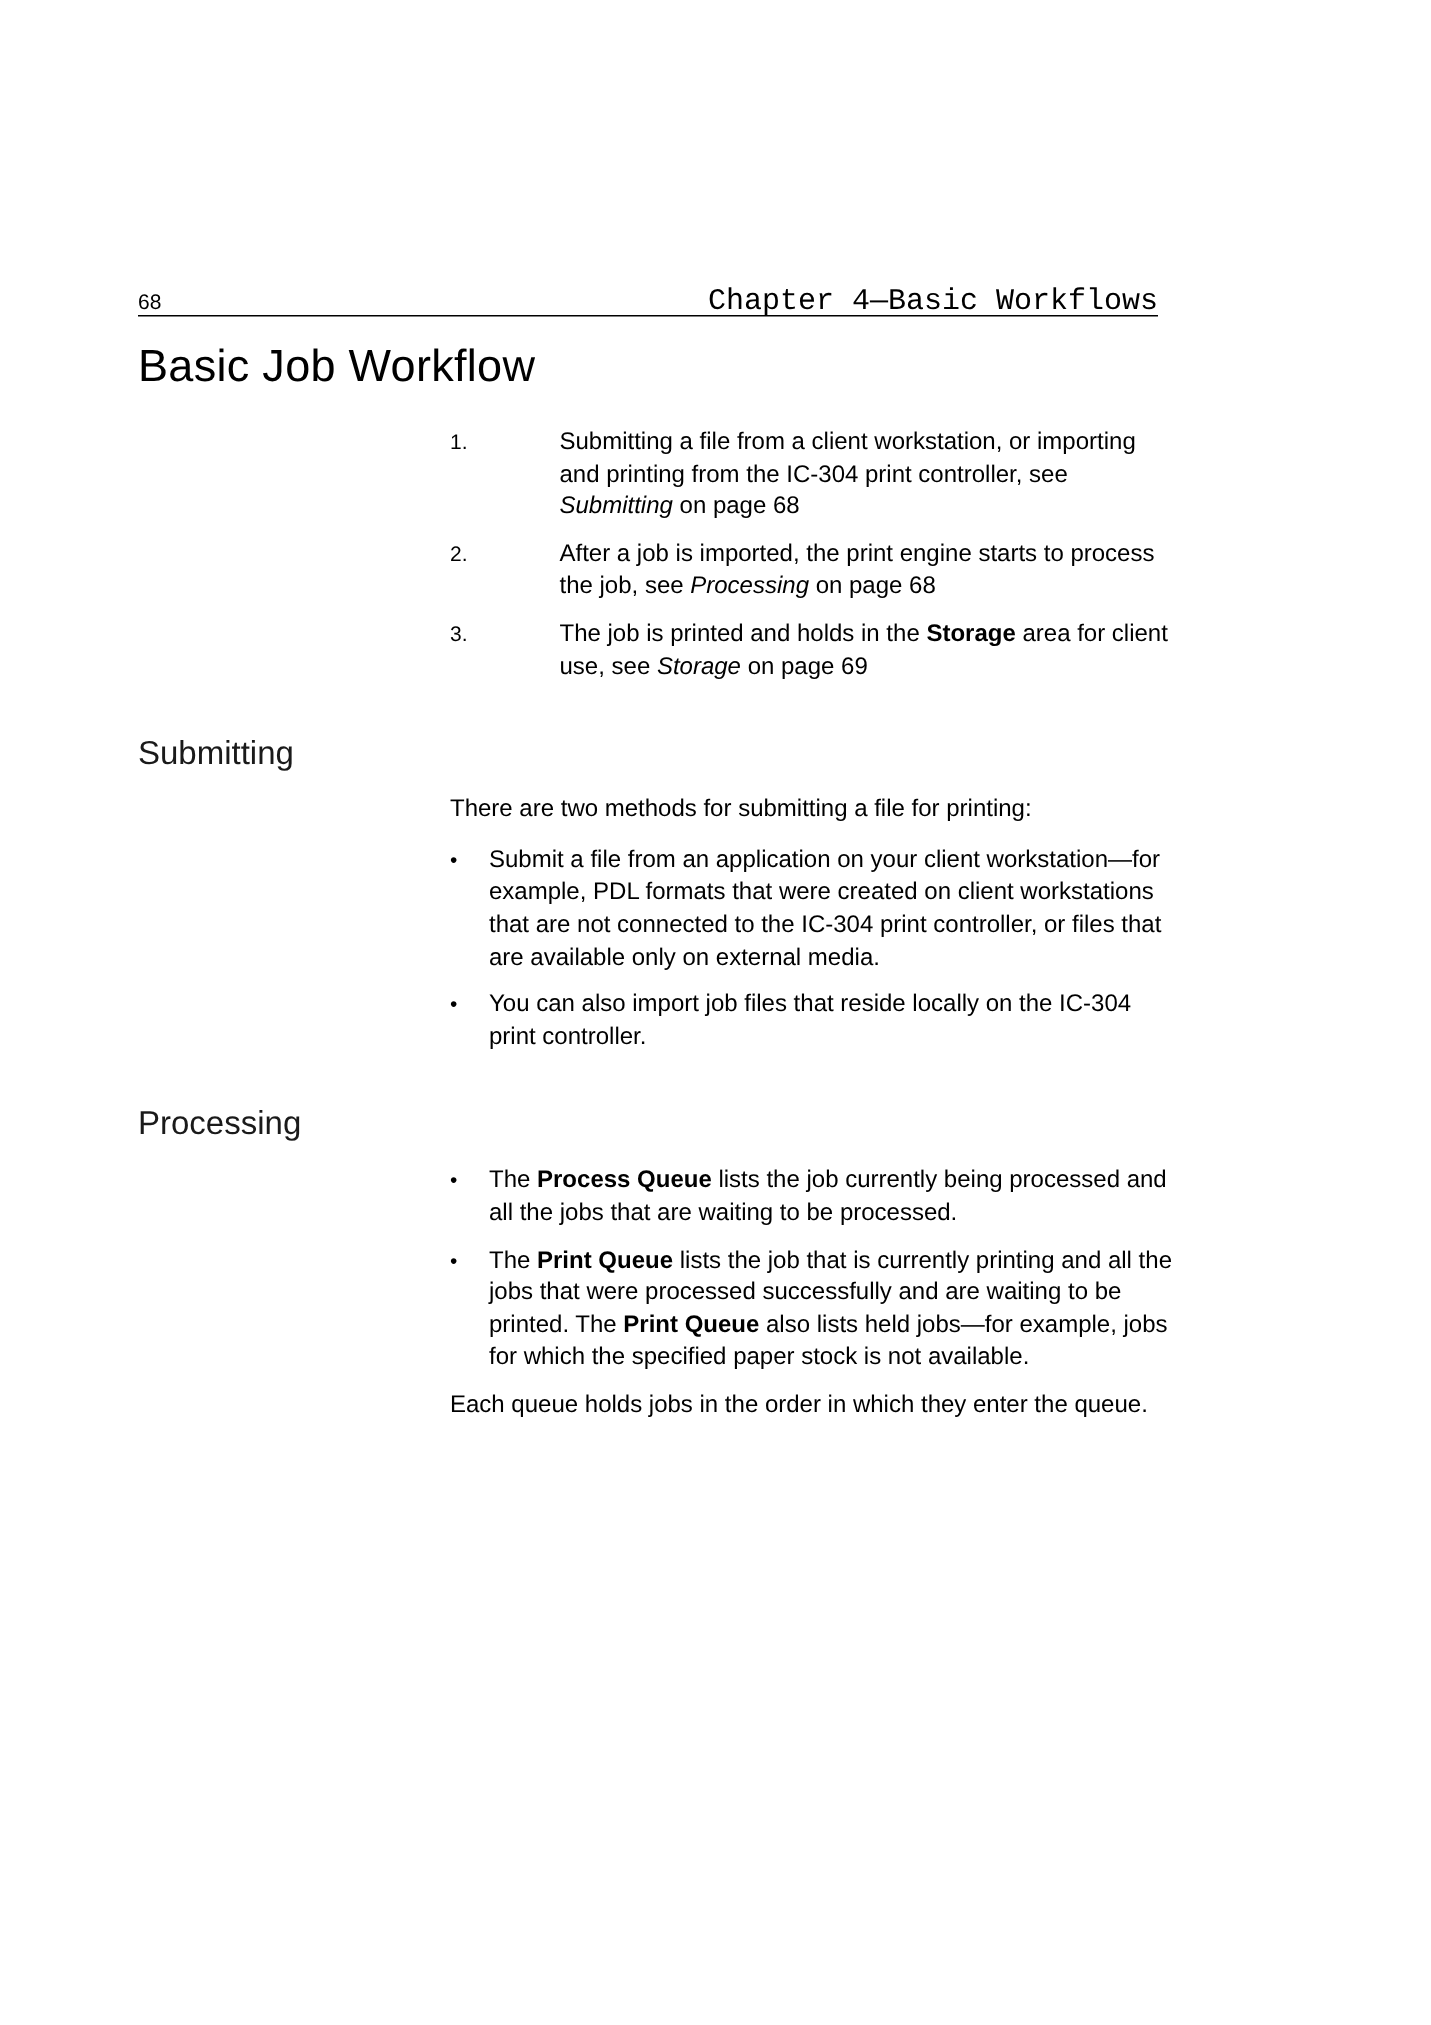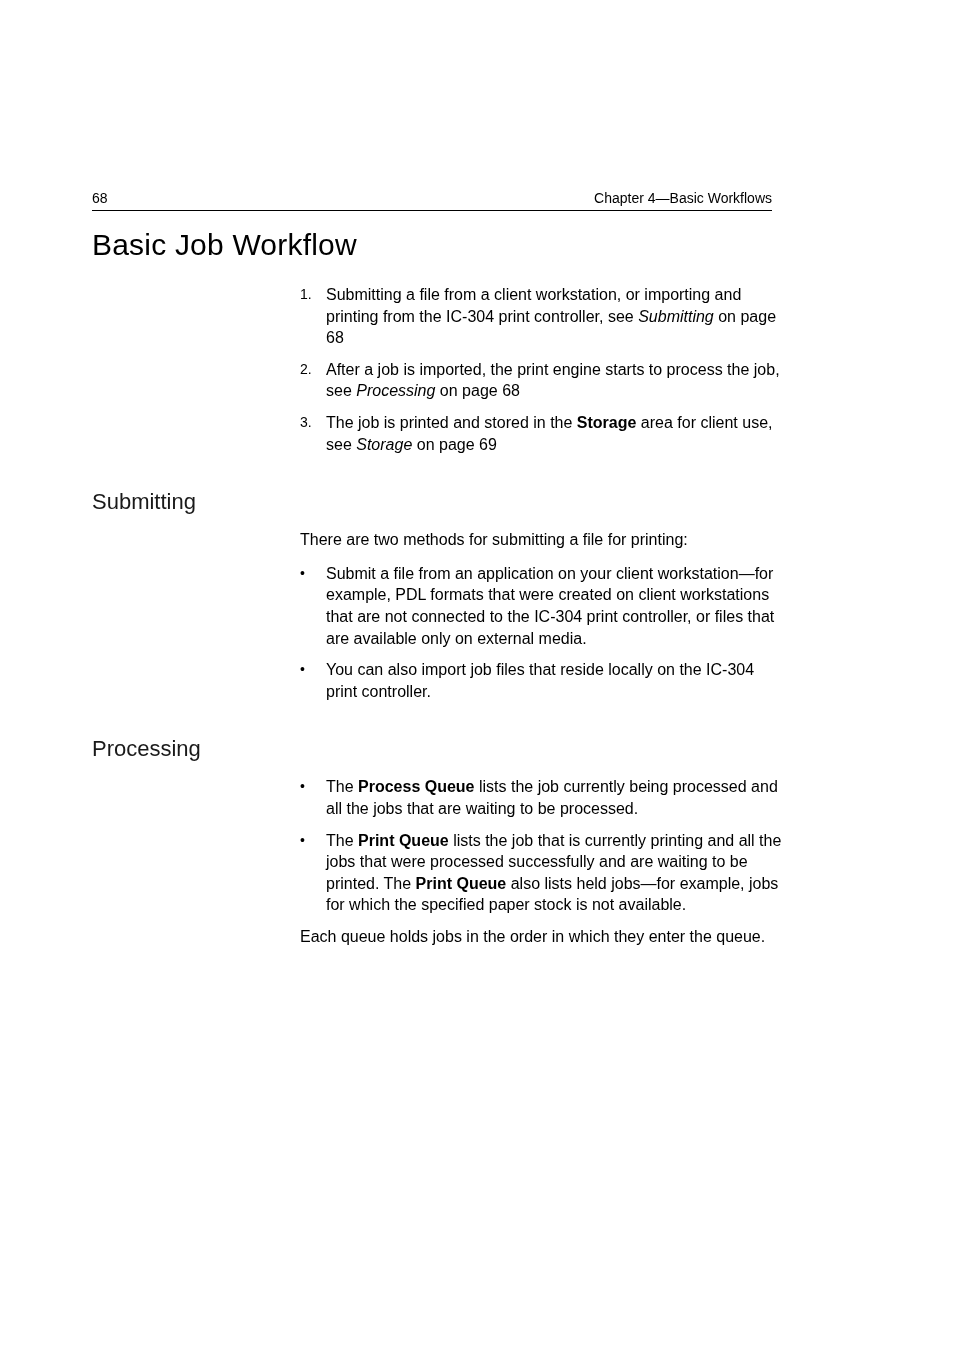--- a/index.html
+++ b/index.html
@@ -27,21 +27,22 @@
     right: 108px;
     display: flex;
     justify-content: space-between;
     align-items: baseline;
     font-size: 14px;
   }
   .page-number {
     font-size: 14px;
   }
   .chapter-label {
-    font-size: 14px;
+    font-size: 20px;
+    font-family: Liberation Mono, monospace;
   }
   .header-rule {
     position: absolute;
     top: 210px;
     left: 92px;
     right: 108px;
     border-top: 1px solid #000;
   }
   .content {
     position: absolute;
@@ -80,20 +81,21 @@
     margin-bottom: 10px;
   }
   ol.numlist > li > .marker {
     width: 26px;
     flex-shrink: 0;
     font-size: 14px;
     padding-top: 1px;
   }
   ol.numlist > li > .litext {
     flex: 1;
+    margin-left: 47px;
   }
   ul.bullist {
     list-style: none;
     font-size: 16px;
     line-height: 1.35;
   }
   ul.bullist > li {
     display: flex;
     margin-bottom: 10px;
   }
@@ -139,21 +141,21 @@
         </li>
         <li>
           <span class="marker">2.</span>
           <span class="litext">
             <span>After a job is imported, the print engine starts to process the job, see </span><span class="italic">Processing</span><span> on page 68</span>
           </span>
         </li>
         <li>
           <span class="marker">3.</span>
           <span class="litext">
-            <span>The job is printed and stored in the </span><span class="bold">Storage</span><span> area for client use, see </span><span class="italic">Storage</span><span> on page 69</span>
+            <span>The job is printed and holds in the </span><span class="bold">Storage</span><span> area for client use, see </span><span class="italic">Storage</span><span> on page 69</span>
           </span>
         </li>
       </ol>
     </div>
 
     <div class="h2">Submitting</div>
 
     <div class="body-block">
       <div class="para">There are two methods for submitting a file for printing:</div>
       <ul class="bullist">

